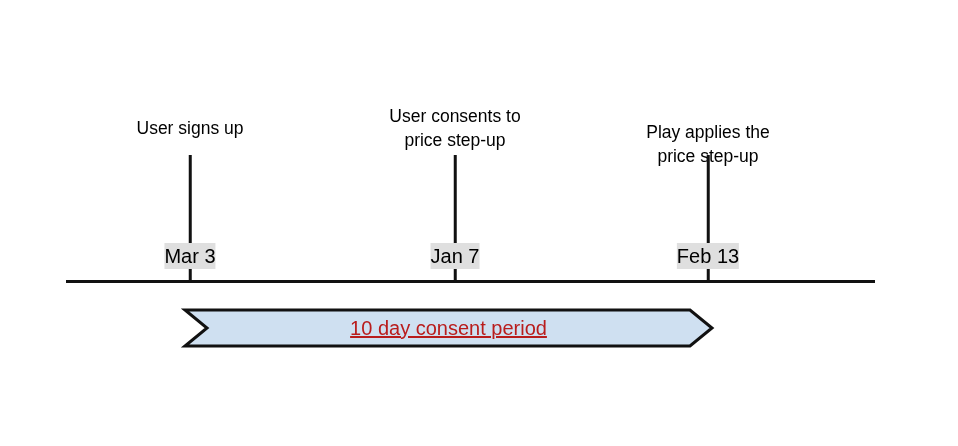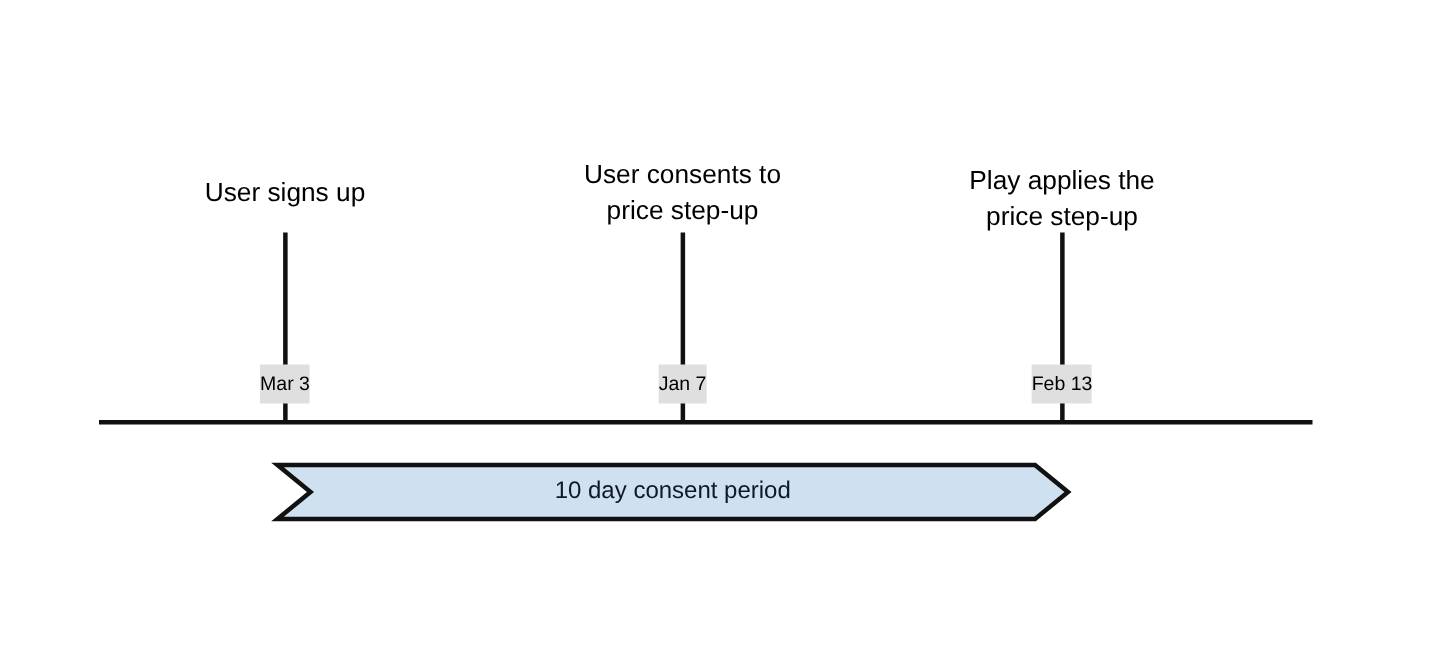--- a/index.html
+++ b/index.html
@@ -55,21 +55,21 @@
     height: 127px;
     background: #111111;
     transform: translateX(-50%);
   }
   .date-chip {
     position: absolute;
     top: 243px;
     transform: translateX(-50%);
     background: #dfdfdf;
     color: #000000;
-    font-size: 13px;
+    font-size: 20px;
     line-height: 24px;
     padding: 1px 0;
     white-space: nowrap;
   }
 
   
   .period-banner {
     position: absolute;
     left: 185px;
     top: 310px;
@@ -84,24 +84,25 @@
   }
   .period-banner-label {
     position: absolute;
     left: 0;
     top: 0;
     width: 100%;
     height: 36px;
     display: flex;
     align-items: center;
     justify-content: center;
-    font-size: 16px;
-    color: #0f172a;
+    font-size: 20px;
+    color: #b91c1c;
     white-space: nowrap;
     pointer-events: none;
+    text-decoration: underline;
   }
 </style>
 </head>
 <body>
 
 <div id="timeline-diagram">
 
   <div class="axis-line"></div>
 
   <div class="event" style="left:190px;">
@@ -115,21 +116,21 @@
   <div class="event" style="left:455px;">
     <div class="event-label" style="top:104px;">
       <span>User consents to</span>
       <span class="line2">price step-up</span>
     </div>
     <div class="tick-line"></div>
     <div class="date-chip">Jan 7</div>
   </div>
 
   <div class="event" style="left:708px;">
-    <div class="event-label" style="top:108px;">
+    <div class="event-label" style="top:120px;">
       <span>Play applies the</span>
       <span class="line2">price step-up</span>
     </div>
     <div class="tick-line"></div>
     <div class="date-chip">Feb 13</div>
   </div>
 
   <div class="period-banner">
     <svg viewBox="0 0 527 36" preserveAspectRatio="none">
       <polygon points="0,0 505,0 527,18 505,36 0,36 22,18" fill="#cfe0f1" stroke="#111111" stroke-width="3" stroke-linejoin="miter"></polygon>

